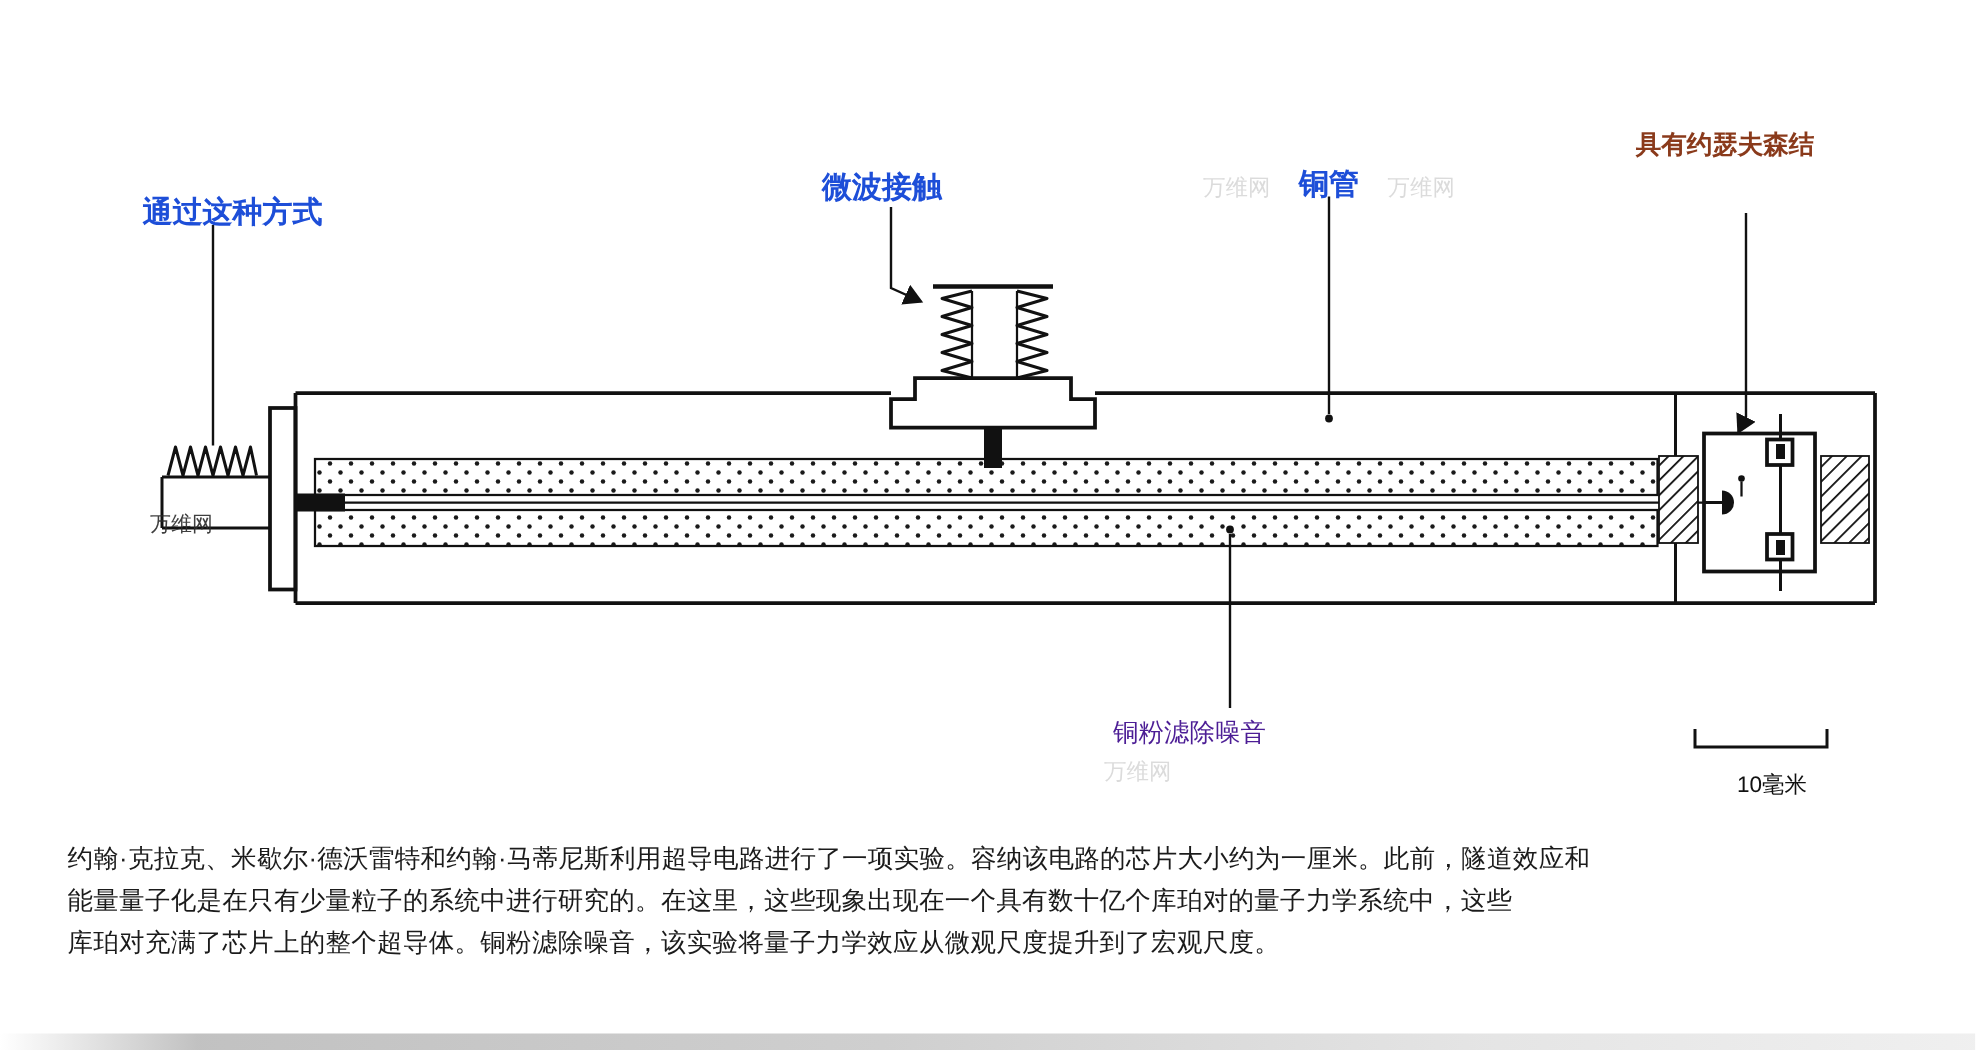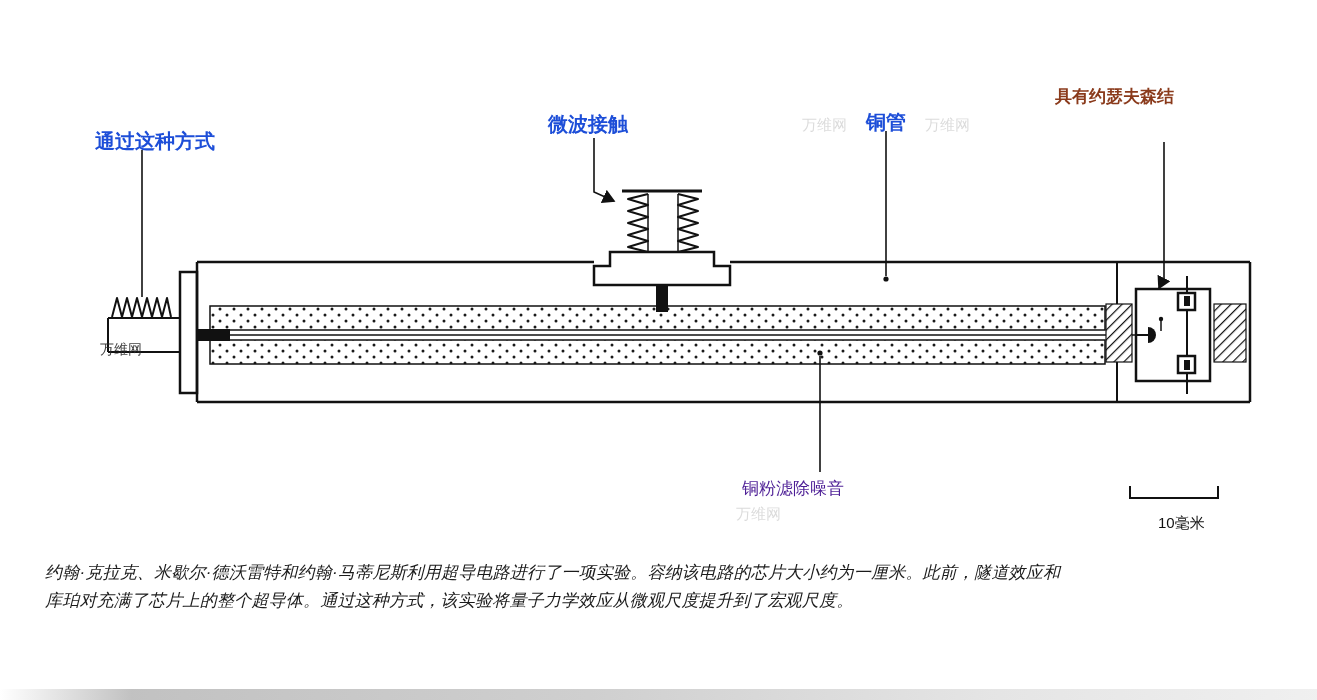--- a/index.html
+++ b/index.html
@@ -13,21 +13,21 @@
   }
   .abs{position:absolute;}
   .lbl{white-space:nowrap;}
   .lbl-blue{color:#1d4ed8;font-weight:600;font-size:20px;}
   .lbl-brown{color:#8a3a1b;font-weight:700;font-size:17px;}
   .lbl-navy{color:#2b4a66;font-weight:600;font-size:16px;}
   .lbl-black{color:#4c1d95;font-weight:500;font-size:17px;}
   .lbl-scale{color:#111;font-weight:400;font-size:15px;}
   .wm-dark{color:#2b2b2b;font-size:14px;opacity:.9;}
   .wm-faint{color:#8a8a8a;font-size:15px;opacity:.3;}
-  .josephson-block{text-align:left;line-height:1.55;}
+  .josephson-block{text-align:center;line-height:1.55;}
   .caption{
     width:1112px;
     font-size:17px;
     line-height:28px;
     color:#1b1b1b;
     letter-spacing:.2px;
   }
   .caption div{white-space:nowrap;}
   .bottom-band{
     left:0;bottom:0;width:1317px;height:11px;
@@ -131,20 +131,21 @@
 
   <div class="abs lbl lbl-black" style="left:742px;top:477px;">铜粉滤除噪音</div>
 
   <div class="abs lbl lbl-scale" style="left:1158px;top:514px;">10毫米</div>
 
   <div class="abs lbl wm-dark" style="left:100px;top:341px;">万维网</div>
   <div class="abs lbl wm-faint" style="left:802px;top:116px;">万维网</div>
   <div class="abs lbl wm-faint" style="left:925px;top:116px;">万维网</div>
   <div class="abs lbl wm-faint" style="left:736px;top:505px;">万维网</div>
 
-  <div class="abs caption" style="left:45px;top:559px;font-style:italic;">
+  <div class="abs caption" style="left:45px;top:559px;">
     <div>约翰·克拉克、米歇尔·德沃雷特和约翰·马蒂尼斯利用超导电路进行了一项实验。容纳该电路的芯片大小约为一厘米。此前，隧道效应和</div>
-    <div>库珀对充满了芯片上的整个超导体。通过这种方式，该实验将量子力学效应从微观尺度提升到了宏观尺度。</div>
+    <div>能量量子化是在只有少量粒子的系统中进行研究的。在这里，这些现象出现在一个具有数十亿个库珀对的量子力学系统中，这些</div>
+    <div>库珀对充满了芯片上的整个超导体。铜粉滤除噪音，该实验将量子力学效应从微观尺度提升到了宏观尺度。</div>
   </div>
 
   <div class="abs bottom-band"></div>
 
 </div>
 
 </body></html>

